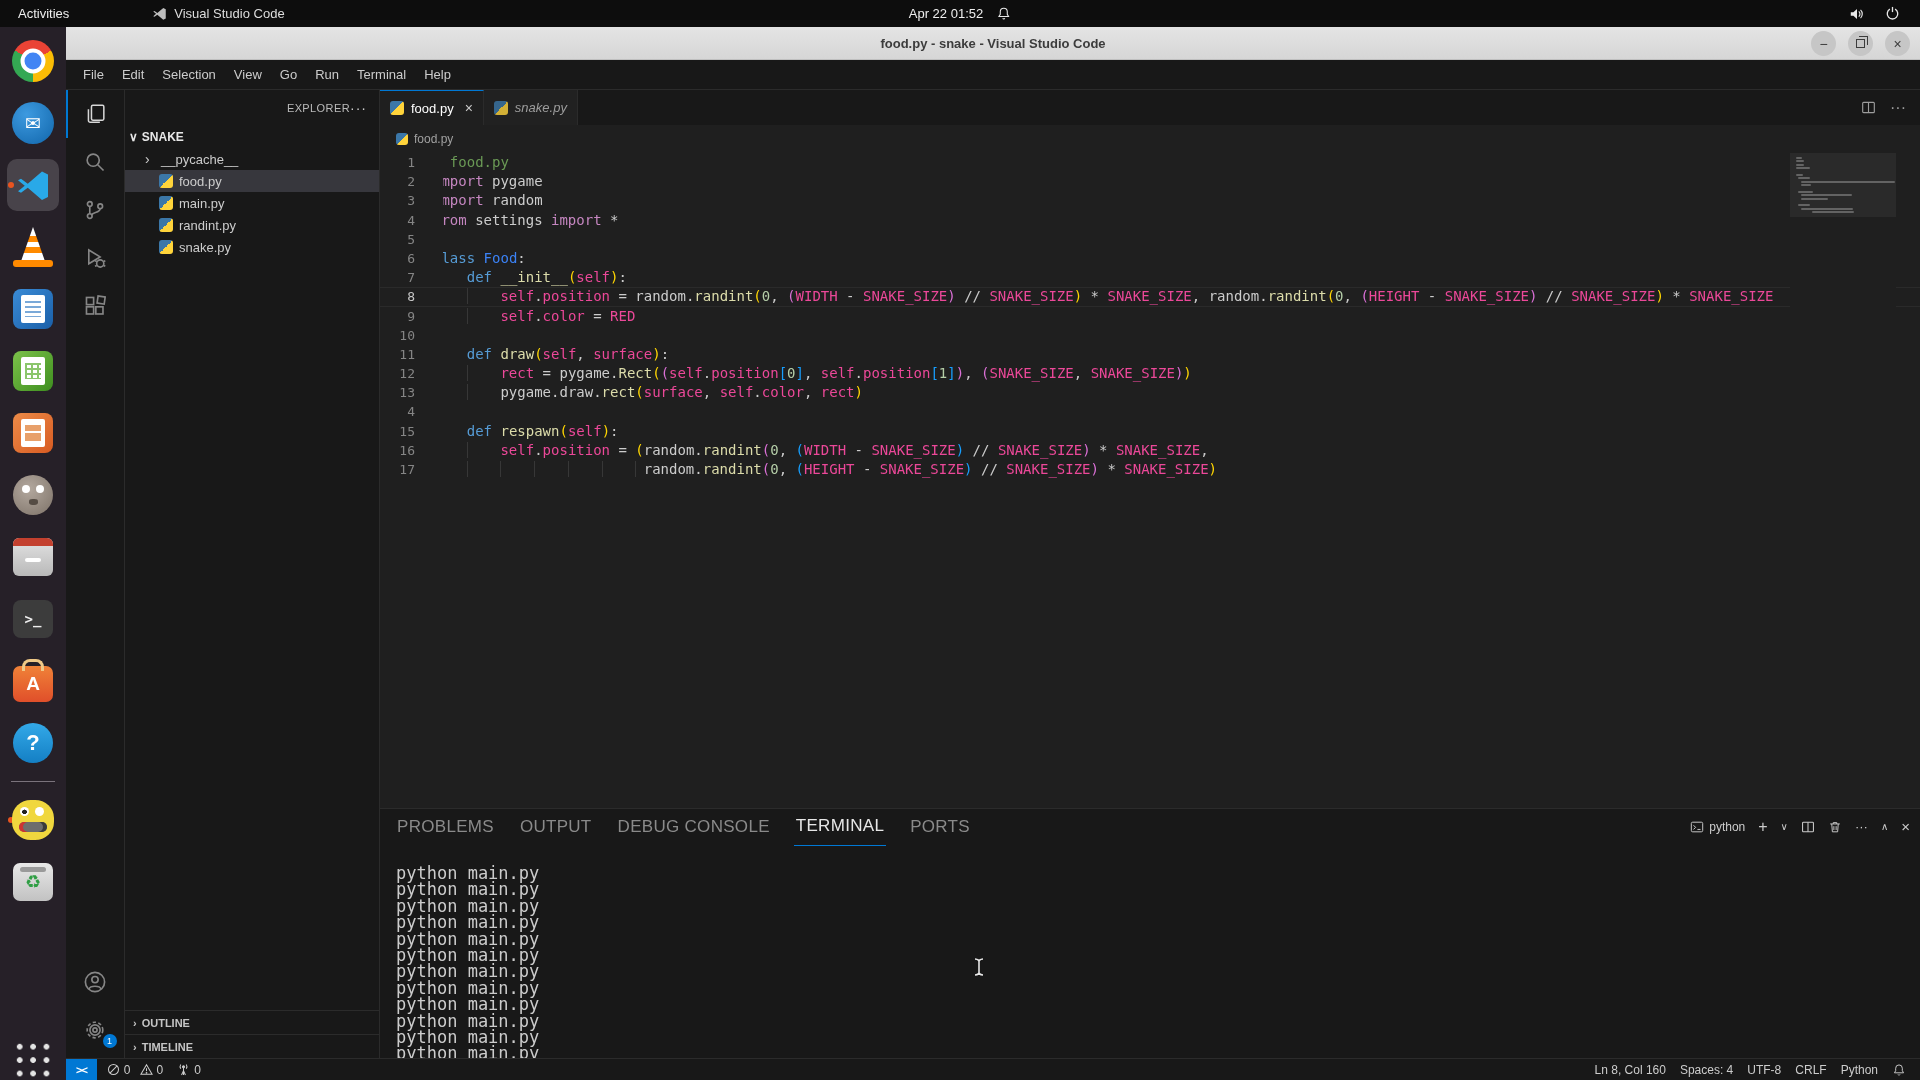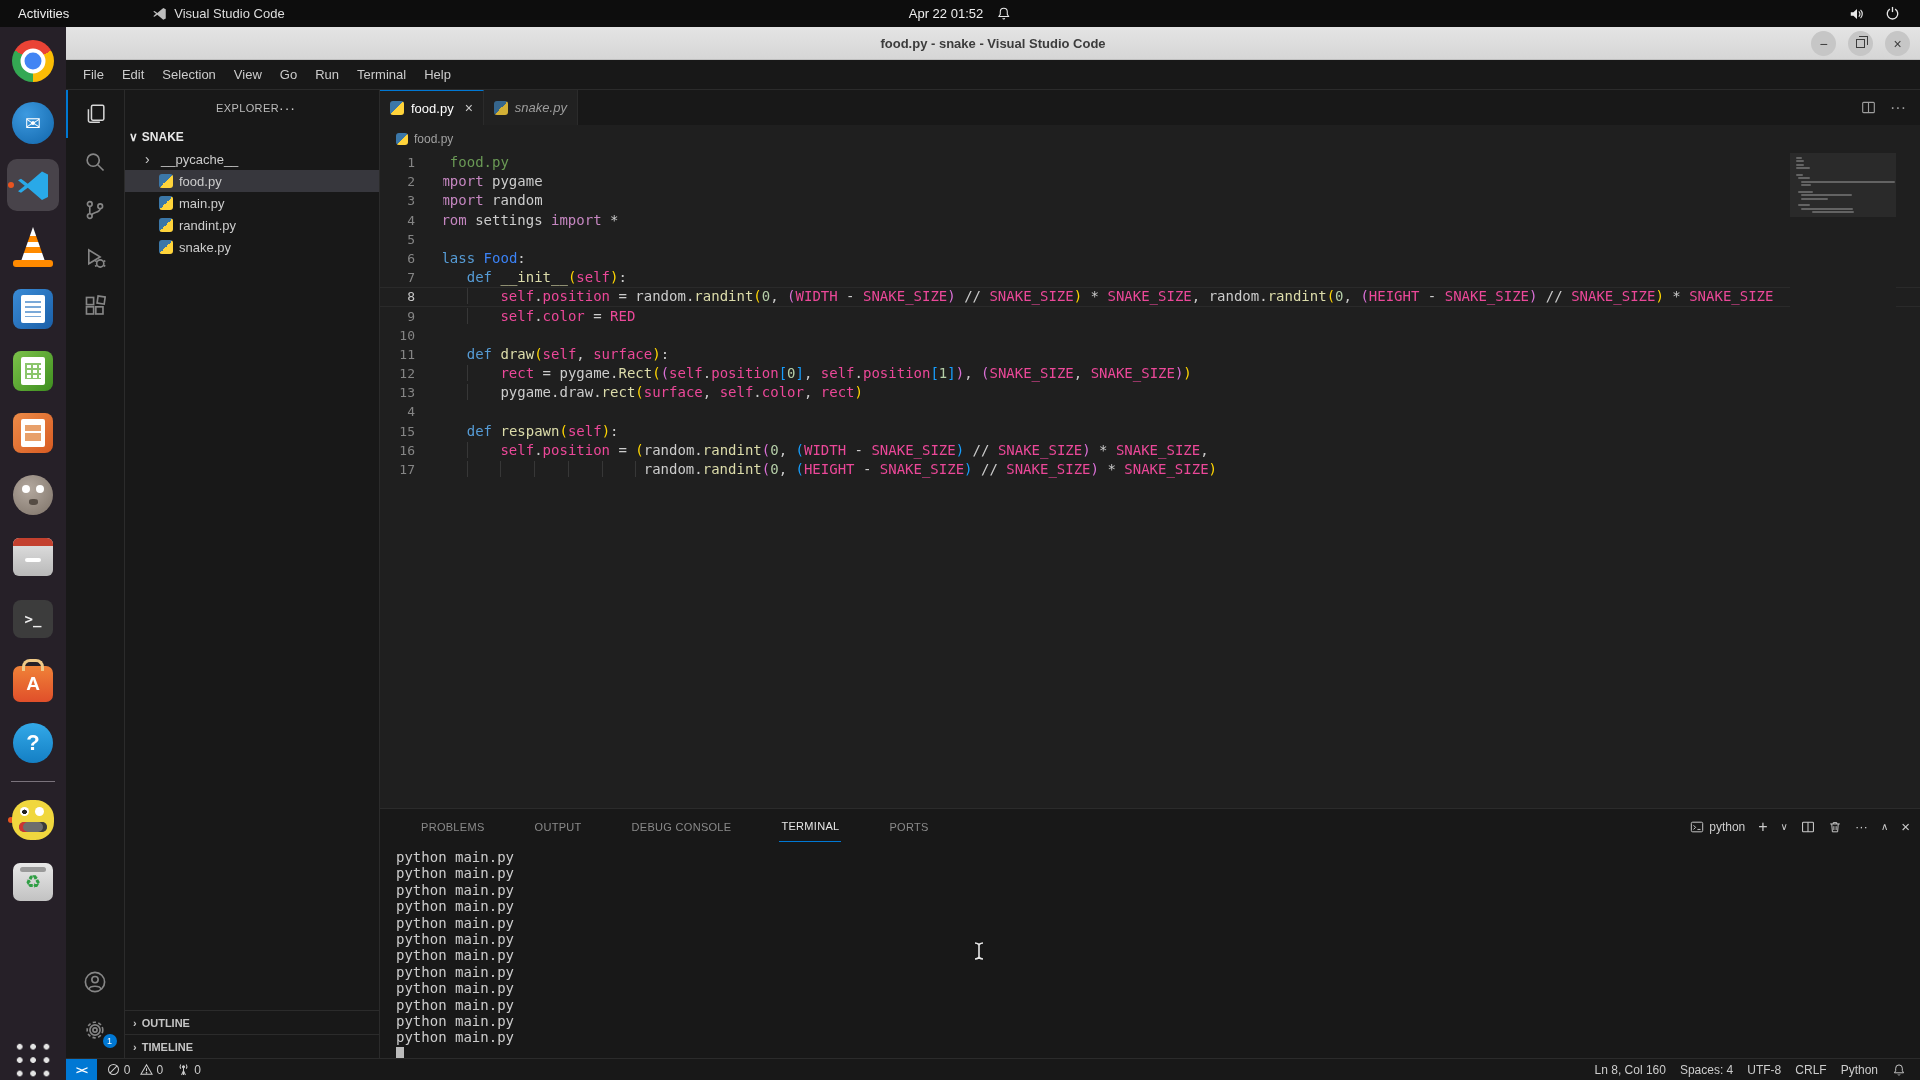--- a/index.html
+++ b/index.html
@@ -72,21 +72,21 @@
   .actbar { width:59px; background:#181818; border-right:1px solid #2b2b2b; display:flex; flex-direction:column; align-items:center; }
   .ab-item { width:59px; height:48px; display:flex; align-items:center; justify-content:center; position:relative; }
   .ab-item.active { border-left:2px solid #0078d4; }
   .ab-item svg { stroke:#868686; }
   .ab-item.active svg { stroke:#d7d7d7; }
   .ab-bottom { margin-top:auto; display:flex; flex-direction:column; align-items:center; padding-bottom:4px; }
   .badge { position:absolute; right:8px; bottom:6px; background:#0078d4; color:#fff; font-size:9px; width:14px; height:14px; border-radius:50%; display:flex; align-items:center; justify-content:center; }
 
   
   .sidebar { width:255px; background:#181818; border-right:1px solid #2b2b2b; display:flex; flex-direction:column; font-size:13px; color:#cccccc; }
-  .sb-header { height:35px; display:flex; align-items:center; justify-content:center; padding:0 12px 0 20px; font-size:11px; letter-spacing:.4px; color:#bbbbbb; }
+  .sb-header { height:35px; display:flex; align-items:center; justify-content:flex-end; padding:0 12px 0 20px; font-size:11px; letter-spacing:.4px; color:#bbbbbb; }
   .sb-header .dots { color:#cccccc; font-size:14px; letter-spacing:1px; }
   .sb-section { height:23px; display:flex; align-items:center; gap:4px; font-weight:bold; font-size:12px; padding-left:4px; color:#e7e7e7; }
   .sb-row { height:22px; display:flex; align-items:center; gap:6px; padding-left:20px; }
   .sb-row.folder { padding-left:20px; }
   .sb-row.selected { background:#37373d; }
   .sb-row .chev { color:#cccccc; width:10px; font-size:14px; line-height:10px; }
   .pyicon { width:14px; height:14px; border-radius:3px; background:linear-gradient(135deg,#3b77a8 0 50%,#ffd43b 50% 100%); flex:0 0 auto; }
   .sb-fill { flex:1; }
   .sb-bottomsec { height:24px; display:flex; align-items:center; gap:5px; border-top:1px solid #2b2b2b; padding-left:8px; font-weight:bold; font-size:11px; color:#c5c5c5; }
 
@@ -112,25 +112,25 @@
   .tk-num{color:#b5cea8} .tk-plain{color:#cccccc}
   .tk-p1{color:#ffd602} .tk-p2{color:#da70d6} .tk-p3{color:#179fff}
   .tk-ws { background-image:repeating-linear-gradient(to right,#373737 0 1px,transparent 1px 33.72px); }
   .minimap { position:absolute; top:0; right:24px; width:106px; height:100%; background:#1f1f1f; padding-top:4px; }
   .minimap .mm-slider { position:absolute; left:0; right:0; top:0; height:64px; background:rgba(255,255,255,.05); }
   .mm-bar { height:2px; margin:0 0 1.4px 6px; background:#777777; opacity:.75; border-radius:1px; }
 
   
   .panel { height:250px; border-top:1px solid #2b2b2b; background:#181818; display:flex; flex-direction:column; position:relative; }
   .panel-head { height:35px; display:flex; align-items:center; padding:0 10px 0 15px; }
-  .ptab { font-size:11px; letter-spacing:.3px; color:#8a8a8a; padding:9px 2px; margin-right:22px;margin-left:24px; }
+  .ptab { font-size:17px; letter-spacing:.3px; color:#8a8a8a; padding:9px 2px; margin-right:22px; }
   .ptab.active { color:#e7e7e7; border-bottom:1px solid #0078d4; }
   .panel-actions { margin-left:auto; display:flex; align-items:center; gap:13px; color:#cccccc; font-size:13px; }
   .panel-actions .plabel { display:flex; align-items:center; gap:5px; font-size:12px; color:#cccccc; }
-  .term { flex:1; padding:5px 0 0 16px; font-family:"DejaVu Sans Mono",monospace; font-size:14px; color:#cccccc; position:relative; overflow:hidden; }
+  .term { flex:1; padding:5px 0 0 16px; font-family:"DejaVu Sans Mono",monospace; font-size:17px; color:#cccccc; position:relative; overflow:hidden;margin-top:16px; }
   .tline { height:16.4px; line-height:16.4px; white-space:pre; }
   .tcursor { width:8px; height:15px; background:#bbbbbb; margin-top:1px; }
   .ibeam { position:absolute; left:593px; top:97px; }
 
   
   .statusbar { height:22px; background:#181818; border-top:1px solid #2b2b2b; display:flex; align-items:center; font-size:12px; color:#cccccc; }
   .sb-remote { height:22px; background:#0078d4; color:#ffffff; display:flex; align-items:center; padding:0 10px; font-size:11px; font-weight:bold; letter-spacing:-1px; }
   .sb-left, .sb-right { display:flex; align-items:center; gap:14px; }
   .sb-left { padding-left:10px; }
   .sb-right { margin-left:auto; padding-right:14px; }

